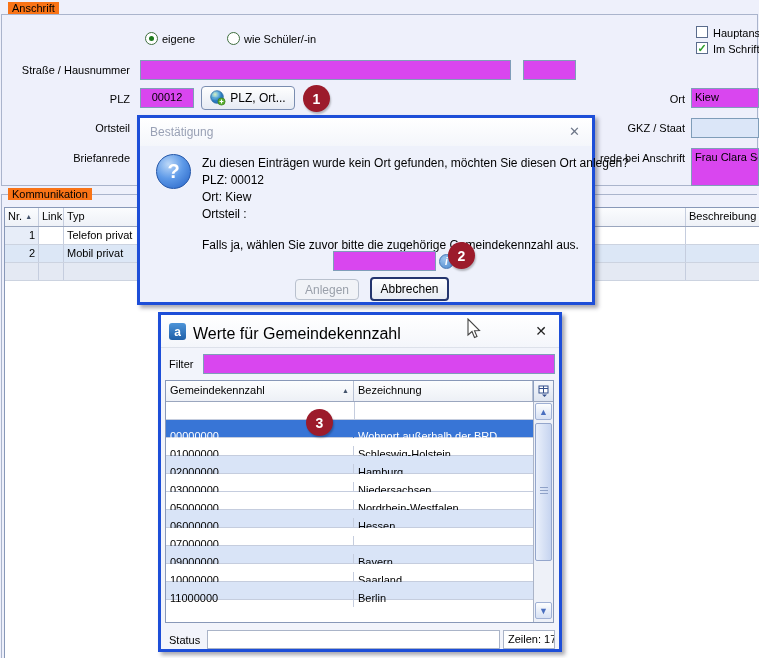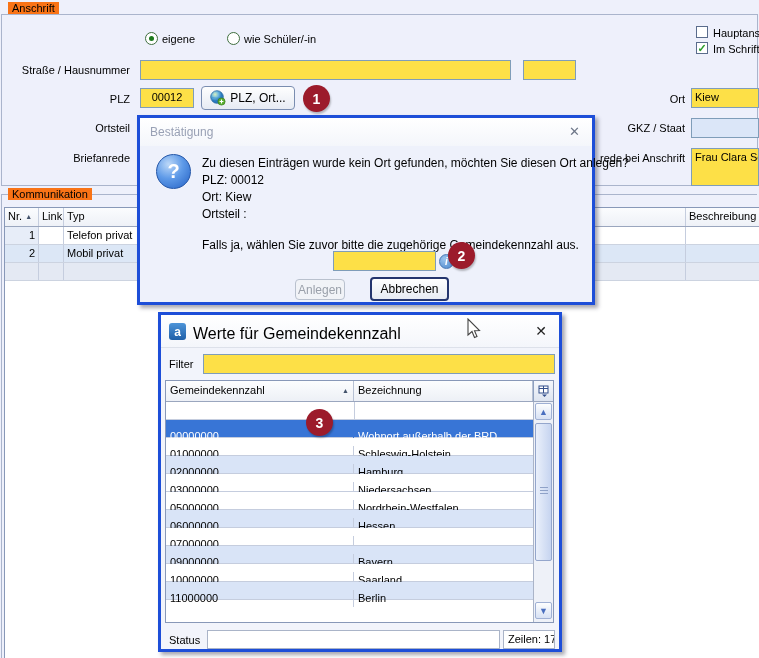--- a/index.html
+++ b/index.html
@@ -7,21 +7,21 @@
        font-family:"Liberation Sans",sans-serif;font-size:11px;color:#000;overflow:hidden;}
   .abs{position:absolute;}
   .lbl{position:absolute;white-space:nowrap;}
   .r{text-align:right;}
 
   
   .groupbox{position:absolute;border:1px solid #aab4cc;}
   .grouplabel{position:absolute;background:#f97316;padding:0 4px;white-space:nowrap;}
 
   
-  .field{position:absolute;background:#fde047;border:1px solid #7f9db9;box-sizing:border-box;
+  .field{position:absolute;background:#d946ef;border:1px solid #7f9db9;box-sizing:border-box;
          padding:2px 3px;overflow:hidden;white-space:nowrap;}
   .field.blue{background:#dbe6f8;}
   .field.center{text-align:center;}
 
   
   .radio{position:absolute;width:11px;height:11px;border:1px solid #3f6f3f;border-radius:50%;background:#fff;}
   .radio .dot{position:absolute;left:3px;top:3px;width:5px;height:5px;border-radius:50%;background:#1c7a1c;}
   .chk{position:absolute;width:12px;height:12px;border:1px solid #5a6c8c;background:#fff;box-sizing:border-box;
        font-size:11px;line-height:10px;text-align:center;color:#2e9e2e;font-weight:bold;}
 
@@ -196,21 +196,21 @@
       </div>
     <div class="dtext" style="left:62px;top:38px;">Zu diesen Einträgen wurde kein Ort gefunden, möchten Sie diesen Ort anlegen?</div>
     <div class="dtext" style="left:62px;top:55px;">PLZ: 00012</div>
     <div class="dtext" style="left:62px;top:72px;">Ort: Kiew</div>
     <div class="dtext" style="left:62px;top:89px;">Ortsteil :</div>
     <div class="dtext" style="left:62px;top:120px;">Falls ja, wählen Sie zuvor bitte die zugehörige Gemeindekennzahl aus.</div>
     <div class="field" style="left:193px;top:133px;width:103px;height:20px;"></div>
     <div class="infoicon" style="left:299px;top:136px;">
         <span>i</span>
       </div>
-    <div class="btn disabled" style="left:155px;top:161px;width:50px;height:21px;">Anlegen</div>
+    <div class="btn disabled" style="left:155px;top:161px;width:64px;height:21px;">Anlegen</div>
     <div class="btn default" style="left:230px;top:159px;width:79px;height:24px;">Abbrechen</div>
   </div>
 
   <div class="dialog" style="left:158px;top:312px;width:404px;height:340px;background:#f2f4fb;">
     <div class="titlebar" style="height:33px;border-bottom:1px solid #dde1ea;">
       <div class="appicon" style="left:8px;top:8px;">
           <span>a</span>
         </div>
       <div class="lbl" style="left:32px;top:10px;font-size:16px;">Werte für Gemeindekennzahl</div>
       <div class="closex" style="right:12px;top:8px;font-size:14px;color:#222;">✕</div>

